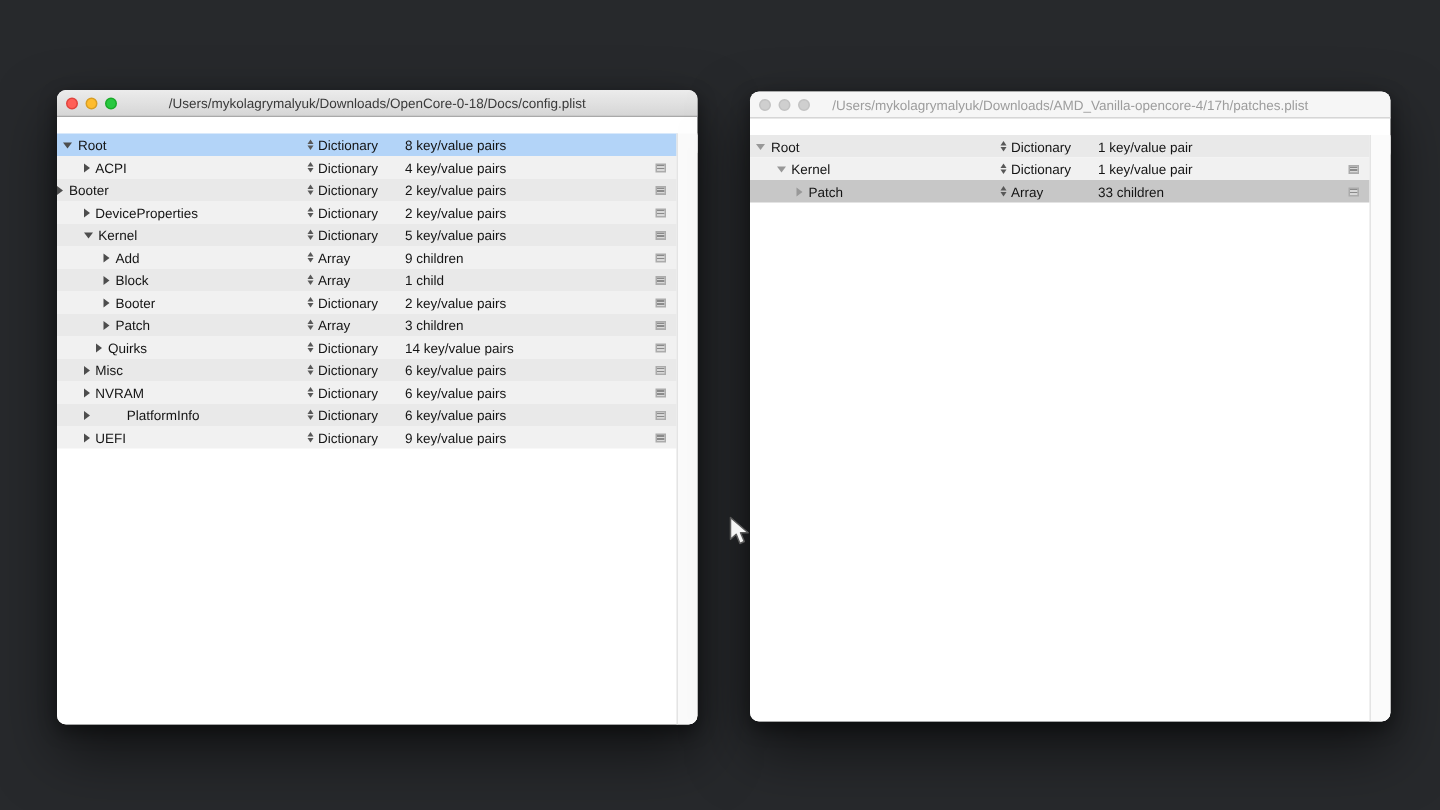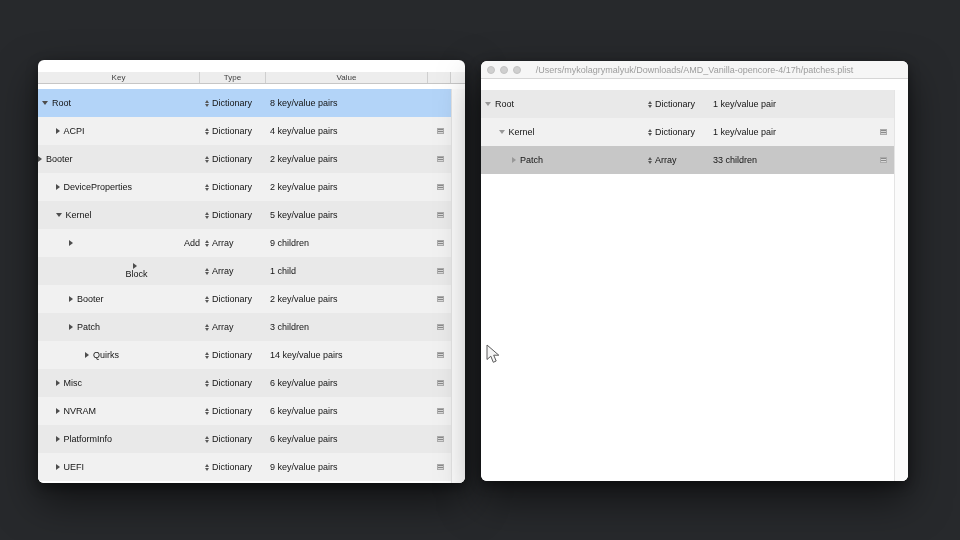--- a/index.html
+++ b/index.html
@@ -35,21 +35,21 @@
   .col.c-key{flex:0 0 162px;}
   .col.c-type{flex:0 0 66px;}
   .col.c-value{flex:0 0 162px;}
   .col.c-extra{flex:0 0 23px;}
   .col.c-spacer{flex:1;border-right:none;background:#f2f2f2;}
 
   .body{position:absolute;top:29px;left:0;right:0;bottom:0;background:#fff;}
   .rows{position:absolute;left:0;top:0;width:414px;}
   .scrolltrack{position:absolute;top:0;right:0;bottom:0;width:13px;background:#fbfbfb;border-left:1px solid #e4e4e4;}
 
-  .row{height:28px;display:flex;align-items:center;font-size:9px;color:#141414;}
+  .row{height:15px;display:flex;align-items:center;font-size:9px;color:#141414;}
   .row.dark{background:#e9e9e9;}
   .row.light{background:#f1f1f1;}
   .kcell{flex:0 0 162px;display:flex;align-items:center;box-sizing:border-box;overflow:hidden;}
   .ktext{margin-left:4px;white-space:nowrap;}
   .tcell{flex:0 0 66px;display:flex;align-items:center;box-sizing:border-box;padding-left:5px;overflow:hidden;}
   .tcell .t-label{margin-left:3px;white-space:nowrap;}
   .vcell{flex:0 0 162px;box-sizing:border-box;padding-left:4px;white-space:nowrap;overflow:hidden;}
   .icell{flex:1;display:flex;align-items:center;justify-content:center;}
 
   .disc{width:0;height:0;flex:none;}
@@ -69,20 +69,28 @@
     border:1px solid #ababab;
   }
   .cursor{position:absolute;z-index:50;pointer-events:none;}
 </style>
 </head>
 <body style="background: rgb(39, 41, 44);">
 
 <div style="position:absolute;inset:0;">
 
   <section class="window active" style="left:38px;top:60px;width:427px;height:423px;">
+    <header class="titlebar">
+      <div class="traffic">
+        <span class="tl red"></span>
+        <span class="tl yellow"></span>
+        <span class="tl green"></span>
+      </div>
+      <div class="title">/Users/mykolagrymalyuk/Downloads/OpenCore-0-18/Docs/config.plist</div>
+    </header>
     <div class="colheader">
       <div class="col c-key">Key</div>
       <div class="col c-type">Type</div>
       <div class="col c-value">Value</div>
       <div class="col c-extra"></div>
       <div class="col c-spacer"></div>
     </div>
     <div class="body">
       <div class="rows">
           <div class="row dark selected" style="background: rgb(179, 212, 248);">
@@ -162,38 +170,38 @@
                 <i class="dn"></i>
               </span>
               <span class="t-label">Dictionary</span>
             </div>
             <div class="vcell">5 key/value pairs</div>
             <div class="icell">
               <span class="gicon"></span>
             </div>
           </div>
           <div class="row light">
-            <div class="kcell" style="padding-left: 31px; justify-content: space-between;">
+            <div class="kcell" style="padding-left: 31px;">
               <span class="disc collapsed"></span>
               <span class="ktext">Add</span>
             </div>
             <div class="tcell">
               <span class="popup">
                 <i class="up"></i>
                 <i class="dn"></i>
               </span>
               <span class="t-label">Array</span>
             </div>
             <div class="vcell">9 children</div>
             <div class="icell">
               <span class="gicon"></span>
             </div>
           </div>
           <div class="row dark">
-            <div class="kcell" style="padding-left: 31px; flex-direction: column;">
+            <div class="kcell" style="padding-left: 31px;">
               <span class="disc collapsed"></span>
               <span class="ktext">Block</span>
             </div>
             <div class="tcell">
               <span class="popup">
                 <i class="up"></i>
                 <i class="dn"></i>
               </span>
               <span class="t-label">Array</span>
             </div>
@@ -230,21 +238,21 @@
                 <i class="dn"></i>
               </span>
               <span class="t-label">Array</span>
             </div>
             <div class="vcell">3 children</div>
             <div class="icell">
               <span class="gicon"></span>
             </div>
           </div>
           <div class="row light">
-            <div class="kcell" style="padding-left: 47px;">
+            <div class="kcell" style="padding-left: 26px;">
               <span class="disc collapsed"></span>
               <span class="ktext">Quirks</span>
             </div>
             <div class="tcell">
               <span class="popup">
                 <i class="up"></i>
                 <i class="dn"></i>
               </span>
               <span class="t-label">Dictionary</span>
             </div>
@@ -281,21 +289,21 @@
                 <i class="dn"></i>
               </span>
               <span class="t-label">Dictionary</span>
             </div>
             <div class="vcell">6 key/value pairs</div>
             <div class="icell">
               <span class="gicon"></span>
             </div>
           </div>
           <div class="row dark">
-            <div class="kcell" style="padding-left: 17.5px;">
+            <div class="kcell" style="padding-left: 17.5px; gap: 21px;">
               <span class="disc collapsed"></span>
               <span class="ktext">PlatformInfo</span>
             </div>
             <div class="tcell">
               <span class="popup">
                 <i class="up"></i>
                 <i class="dn"></i>
               </span>
               <span class="t-label">Dictionary</span>
             </div>
@@ -319,21 +327,21 @@
             <div class="vcell">9 key/value pairs</div>
             <div class="icell">
               <span class="gicon"></span>
             </div>
           </div>
         </div>
       <div class="scrolltrack"></div>
     </div>
   </section>
 
-  <section class="window inactive" style="left:481px;top:61px;width:427px;height:420px;">
+  <section class="window inactive" style="left:500px;top:61px;width:427px;height:420px;">
     <header class="titlebar">
       <div class="traffic">
         <span class="tl red"></span>
         <span class="tl yellow"></span>
         <span class="tl green"></span>
       </div>
       <div class="title">/Users/mykolagrymalyuk/Downloads/AMD_Vanilla-opencore-4/17h/patches.plist</div>
     </header>
     <div class="colheader">
       <div class="col c-key">Key</div>

